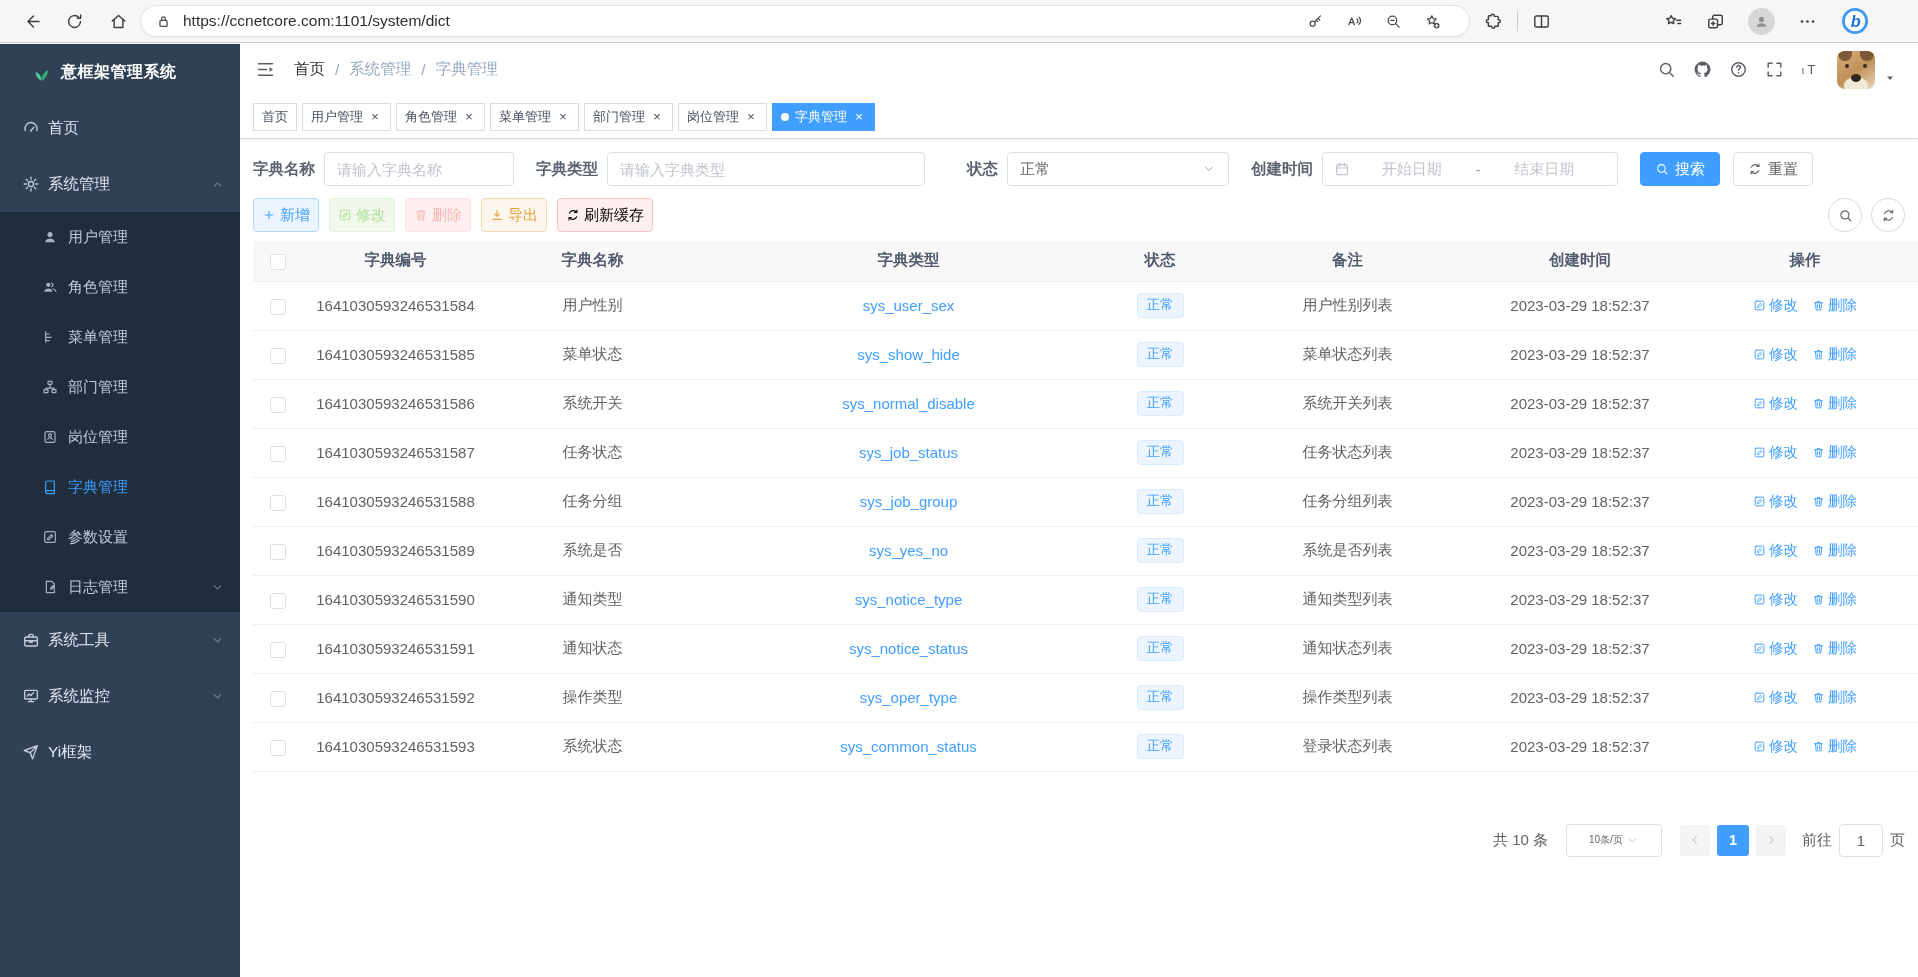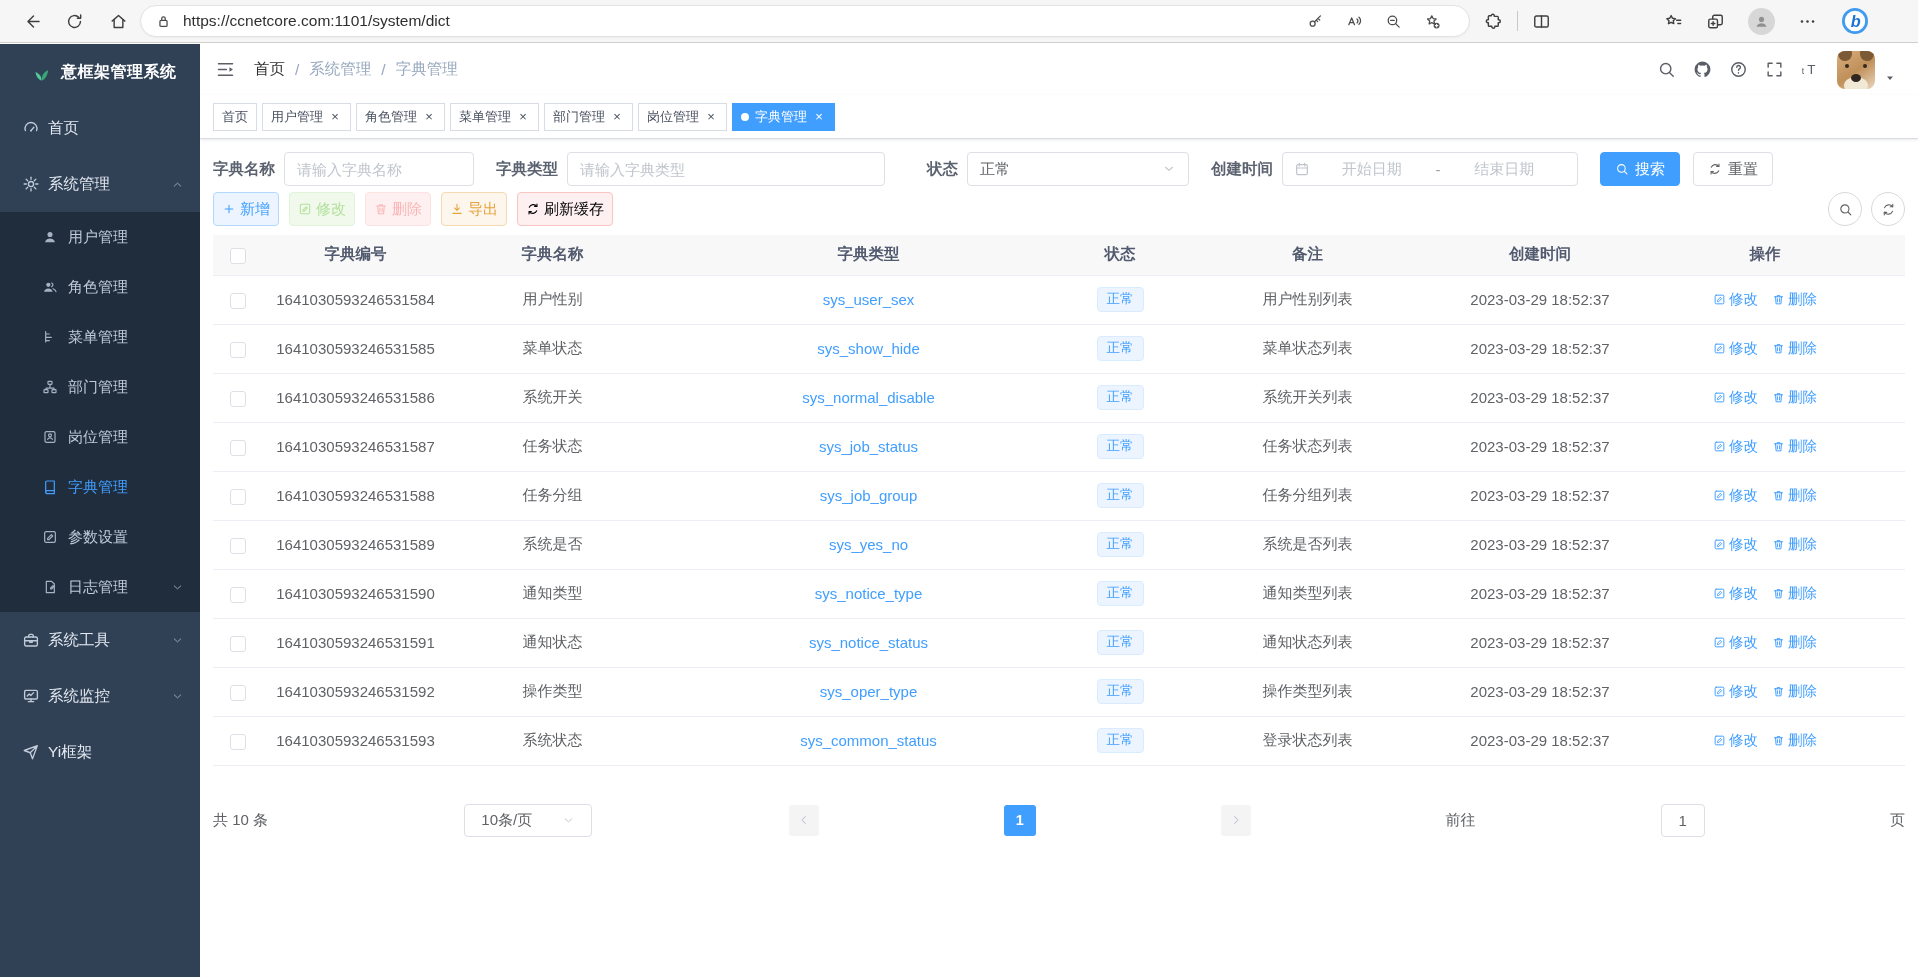--- a/index.html
+++ b/index.html
@@ -19,21 +19,21 @@
 .after-pill{display:flex;align-items:center}
 .after-pill .bicon{margin-left:14px}
 .vdiv{width:1px;height:20px;background:#c9c9c9;margin-left:14px}
 .b-spacer{flex:1}
 .right-group{display:flex;align-items:center;gap:23px;margin-right:48px}
 .pavatar{width:27px;height:27px;border-radius:50%;background:#d7d7d7;color:#909090;display:flex;align-items:center;justify-content:center}
 .pavatar .ic{width:17px;height:17px}
 .bingw{width:30px;height:30px}
 
 .app{position:absolute;top:44px;left:0;right:0;bottom:0;display:flex}
-.sidebar{width:200px;background:#304156;flex:none;display:flex;flex-direction:column}
+.sidebar{width:240px;background:#304156;flex:none;display:flex;flex-direction:column}
 .logo{height:56px;display:flex;align-items:center;padding-left:31px;gap:9px;flex:none}
 .logo .ic{width:21px;height:21px}
 .logo-title{color:#fff;font-size:16px;font-weight:700;letter-spacing:.5px;white-space:nowrap}
 .mi{height:56px;display:flex;align-items:center;padding:0 16px 0 22px;color:#e4e9f1;font-size:15.5px;cursor:pointer;white-space:nowrap}
 .mi .mic{width:18px;height:18px;margin-right:8px;color:#c2cbd9}
 .mi.sub{height:50px;background:#1f2d3d;padding-left:42px;font-size:15px;color:#bfcbd9}
 .mi.sub .mic{width:16px;height:16px;margin-right:10px;color:#a6b2c3}
 .mi.active,.mi.active .mic{color:#409eff}
 .mchev{width:13px;height:13px;margin-left:auto;color:#97a4b6}
 .mchev.up{transform:rotate(180deg)}
@@ -71,44 +71,44 @@
 .qselect{width:222px;height:34px;border:1px solid #dcdfe6;border-radius:4px;display:flex;align-items:center;padding:0 12px;font-size:15px;color:#606266;background:#fff;cursor:pointer}
 .qselect .chev{margin-left:auto;width:14px;height:14px;color:#c0c4cc}
 .qdate{width:296px;height:34px;border:1px solid #dcdfe6;border-radius:4px;display:flex;align-items:center;padding:0 11px;background:#fff;cursor:pointer}
 .qdate .ic{width:16px;height:16px;color:#c0c4cc}
 .qdate .ph{flex:1;text-align:center;font-size:15px;color:#c0c4cc;white-space:nowrap}
 .qdate .sep{color:#9aa0a6;font-size:15px;padding:0 2px}
 .btn{height:34px;border-radius:4px;font-size:15px;display:inline-flex;align-items:center;gap:6px;cursor:pointer;font-family:inherit}
 .btn .ic{width:14px;height:14px}
 .btn-search{padding:0 14px;background:#409eff;border:1px solid #409eff;color:#fff}
 .btn-reset{padding:0 14px;background:#fff;border:1px solid #dcdfe6;color:#606266;margin-left:13px}
-.toolbar{display:flex;align-items:flex-end;margin-top:6px}
+.toolbar{display:flex;align-items:flex-end;margin-top:12px}
 .tbtn{height:34px;padding:0 8px;border-radius:4px;font-size:15px;display:flex;align-items:center;gap:4px;margin-right:10px;border:1px solid;cursor:pointer;font-family:inherit}
 .tbtn .ic{width:14px;height:14px}
 .tbtn.primary{background:#ecf5ff;border-color:#b3d8ff;color:#409eff}
 .tbtn.success{background:#f0f9eb;border-color:#e1f3d8;color:#67c23a}
 .tbtn.success.disabled{color:#b3e19d}
 .tbtn.warning{background:#fdf6ec;border-color:#f5dab1;color:#e6a23c}
 .tbtn.danger{background:#fef0f0;border-color:#fbc4c4;color:#000000}
 .tbtn.danger.disabled{color:#fab6b6;border-color:#fde2e2}
 .tb-right{margin-left:auto;display:flex;gap:9px}
 .cbtn{width:34px;height:34px;border-radius:50%;border:1px solid #d9d9d9;background:#fff;color:#606266;display:flex;align-items:center;justify-content:center;cursor:pointer}
 .cbtn .ic{width:15px;height:15px}
 table.dict{width:100%;border-collapse:collapse;margin-top:9px;table-layout:fixed}
 th{height:40px;background:#f8f8f9;color:#515a6e;font-size:15.5px;font-weight:700;text-align:center;border-bottom:1px solid #ebeef5;white-space:nowrap}
 td{height:49px;text-align:center;font-size:15px;color:#606266;border-bottom:1px solid #ebeef5;white-space:nowrap;overflow:hidden}
 .cb{display:inline-block;width:16px;height:16px;border:1px solid #dcdfe6;border-radius:3px;background:#fff;vertical-align:middle;cursor:pointer}
 .tag{display:inline-block;padding:4px 9px;background:#ecf5ff;border:1px solid #d9ecff;color:#409eff;font-size:13.5px;border-radius:4px;line-height:1.1}
 .tlink{color:#409eff;cursor:pointer}
 .alink{color:#409eff;font-size:14.5px;display:inline-flex;align-items:center;gap:3px;cursor:pointer}
 .alink .ic{width:13px;height:13px}
 .alink+.alink{margin-left:14px}
-.pager{display:flex;align-items:center;justify-content:space-between;margin-top:38px;font-size:15px;color:#606266}
+.pager{display:flex;align-items:center;justify-content:flex-end;margin-top:52px;font-size:15px;color:#606266}
 .pager-total{margin-right:18px}
-.psel{width:128px;height:33px;border:1px solid #dcdfe6;border-radius:4px;display:flex;align-items:center;padding:0 16px;font-size:15px;color:#606266;background:#fff;cursor:pointer}
+.psel{width:96px;height:33px;border:1px solid #dcdfe6;border-radius:4px;display:flex;align-items:center;padding:0 22px;font-size:10px;color:#606266;background:#fff;cursor:pointer}
 .psel .chev{margin-left:auto;width:13px;height:13px;color:#c0c4cc}
 .pbtn{min-width:30px;height:31px;border:none;border-radius:3px;background:#f4f4f5;color:#c0c4cc;display:flex;align-items:center;justify-content:center;margin-left:7px;cursor:pointer}
 .pbtn .ic{width:14px;height:14px}
 .pbtn.prev{margin-left:18px}
 .pbtn.cur{background:#409eff;color:#fff;font-size:14.5px;font-weight:700;min-width:32px}
 .goto{margin-left:16px}
 .pinput{width:44px;height:33px;border:1px solid #dcdfe6;border-radius:4px;text-align:center;font-size:15px;color:#606266;margin:0 7px;font-family:inherit;outline:none}
 </style>
 </head>
 <body>

